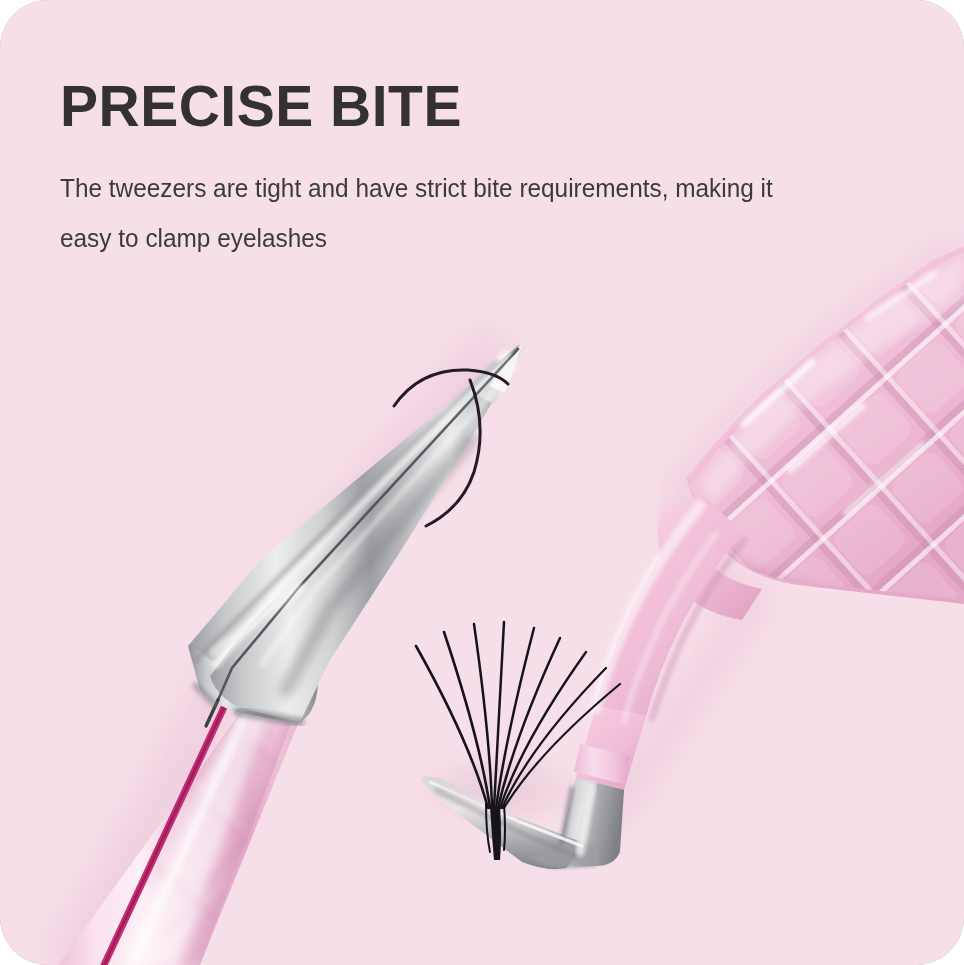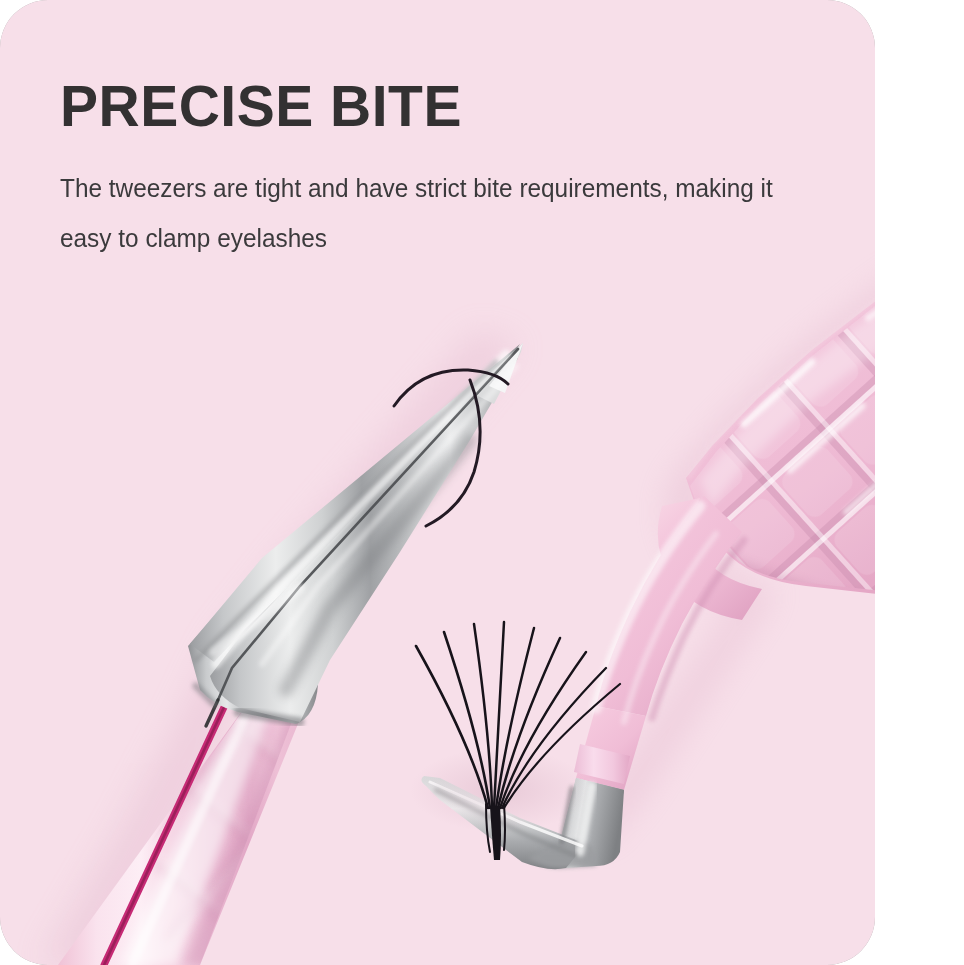--- a/index.html
+++ b/index.html
@@ -9,21 +9,21 @@
   }
   body {
     width: 964px;
     height: 965px;
     overflow: hidden;
     font-family: "Liberation Sans", sans-serif;
   }
 
   #card {
     position: relative;
-    width: 875px;
+    width: 964px;
     height: 965px;
     background: #a3a3a3;
     border-radius: 48px;
     overflow: hidden;
   }
 
   
   #text-block {
     position: absolute;
     left: 60px;

